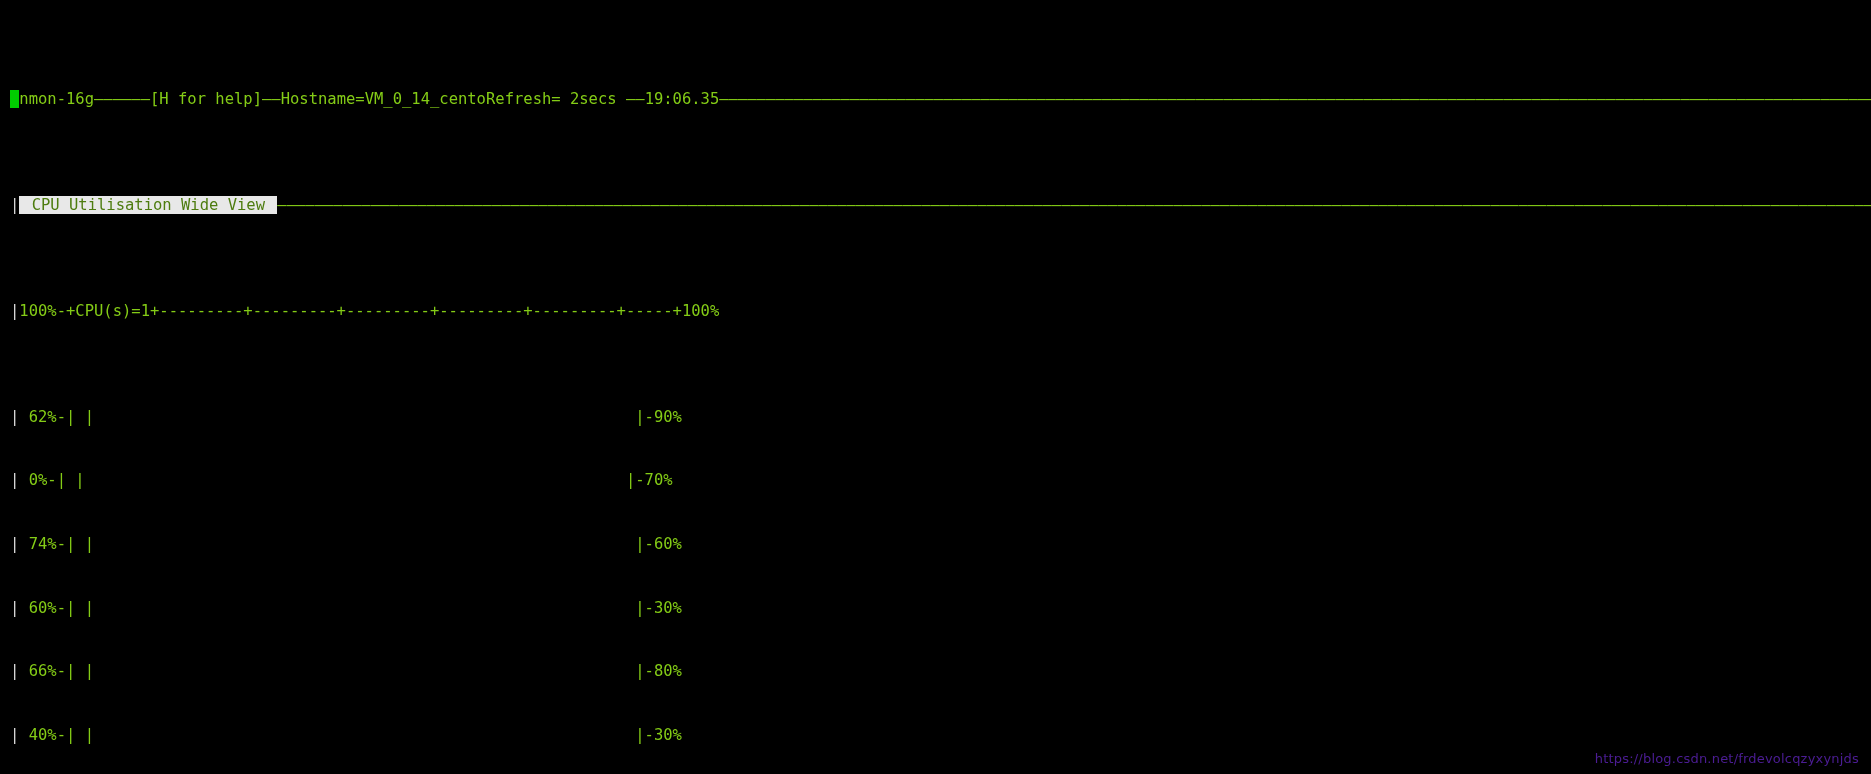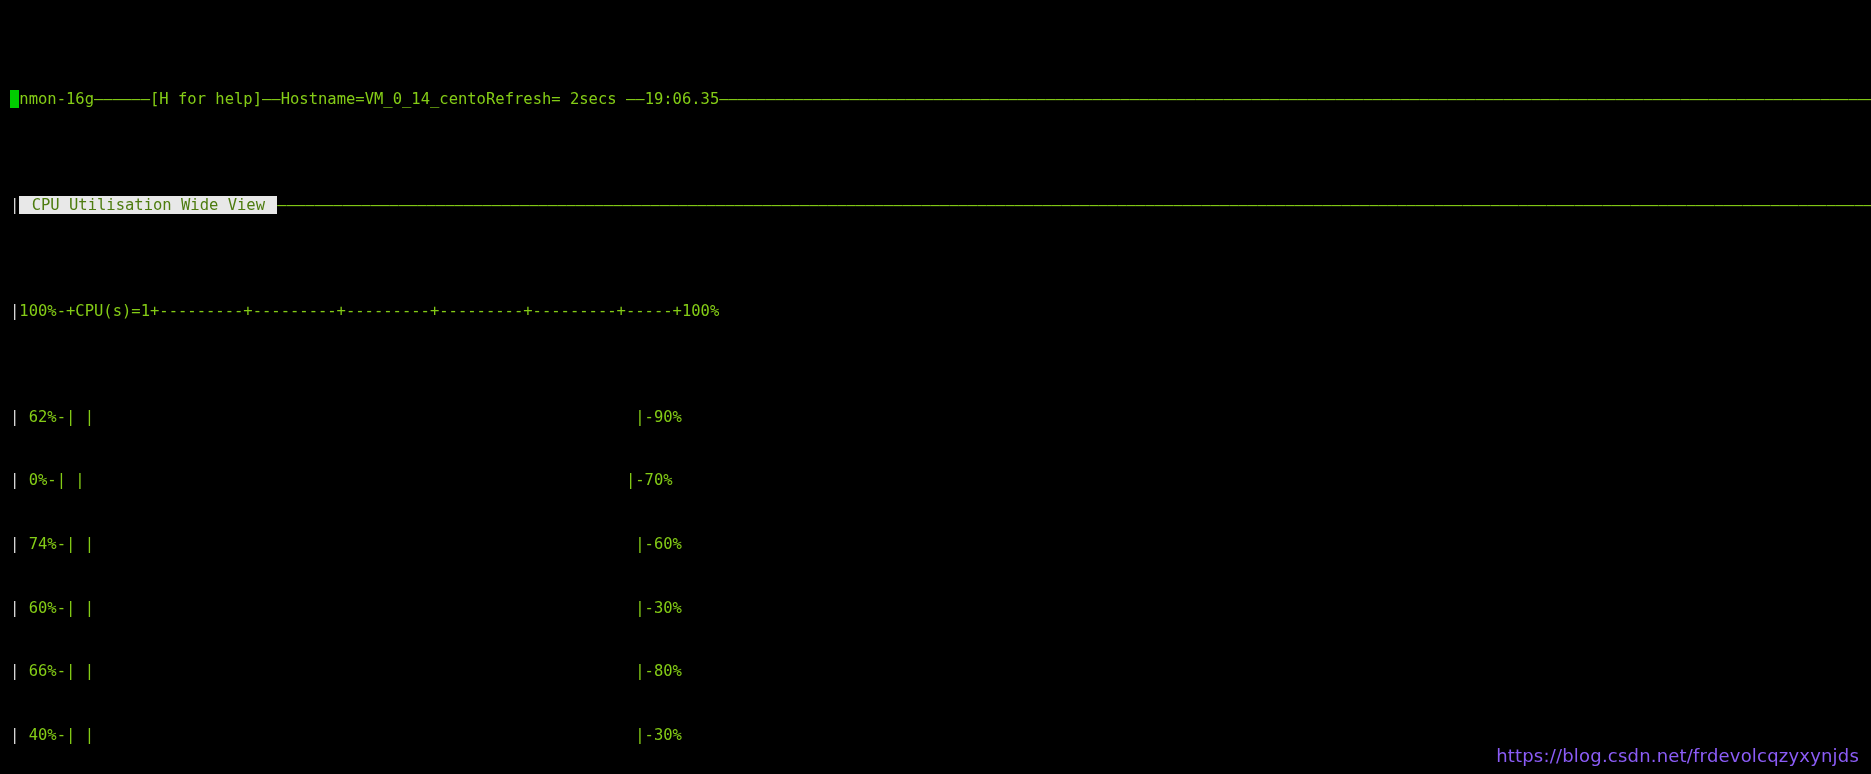--- a/index.html
+++ b/index.html
@@ -56,22 +56,22 @@
     color: #00cc00;
   }
 
   
   .vbar { color: #d8d8d8; }
 
   .watermark {
     position: absolute;
     right: 12px;
     bottom: 8px;
-    color: #8b5cf6;
-    font-size: 18px;
+    color: #4c1d95;
+    font-size: 13px;
     font-family: "DejaVu Sans", "Liberation Sans", sans-serif;
     letter-spacing: 0.2px;
   }
 </style>
 </head>
 <body>
 
 <div class="screen">
 
   <div class="term">

